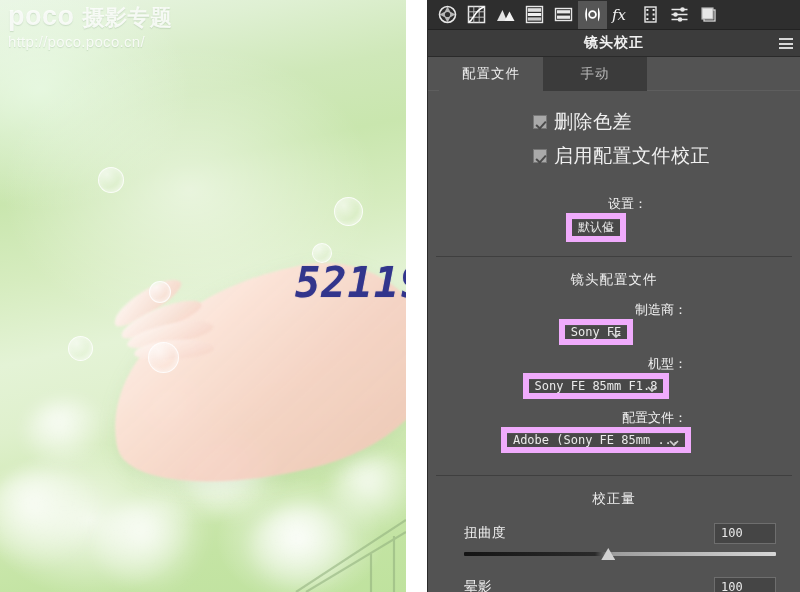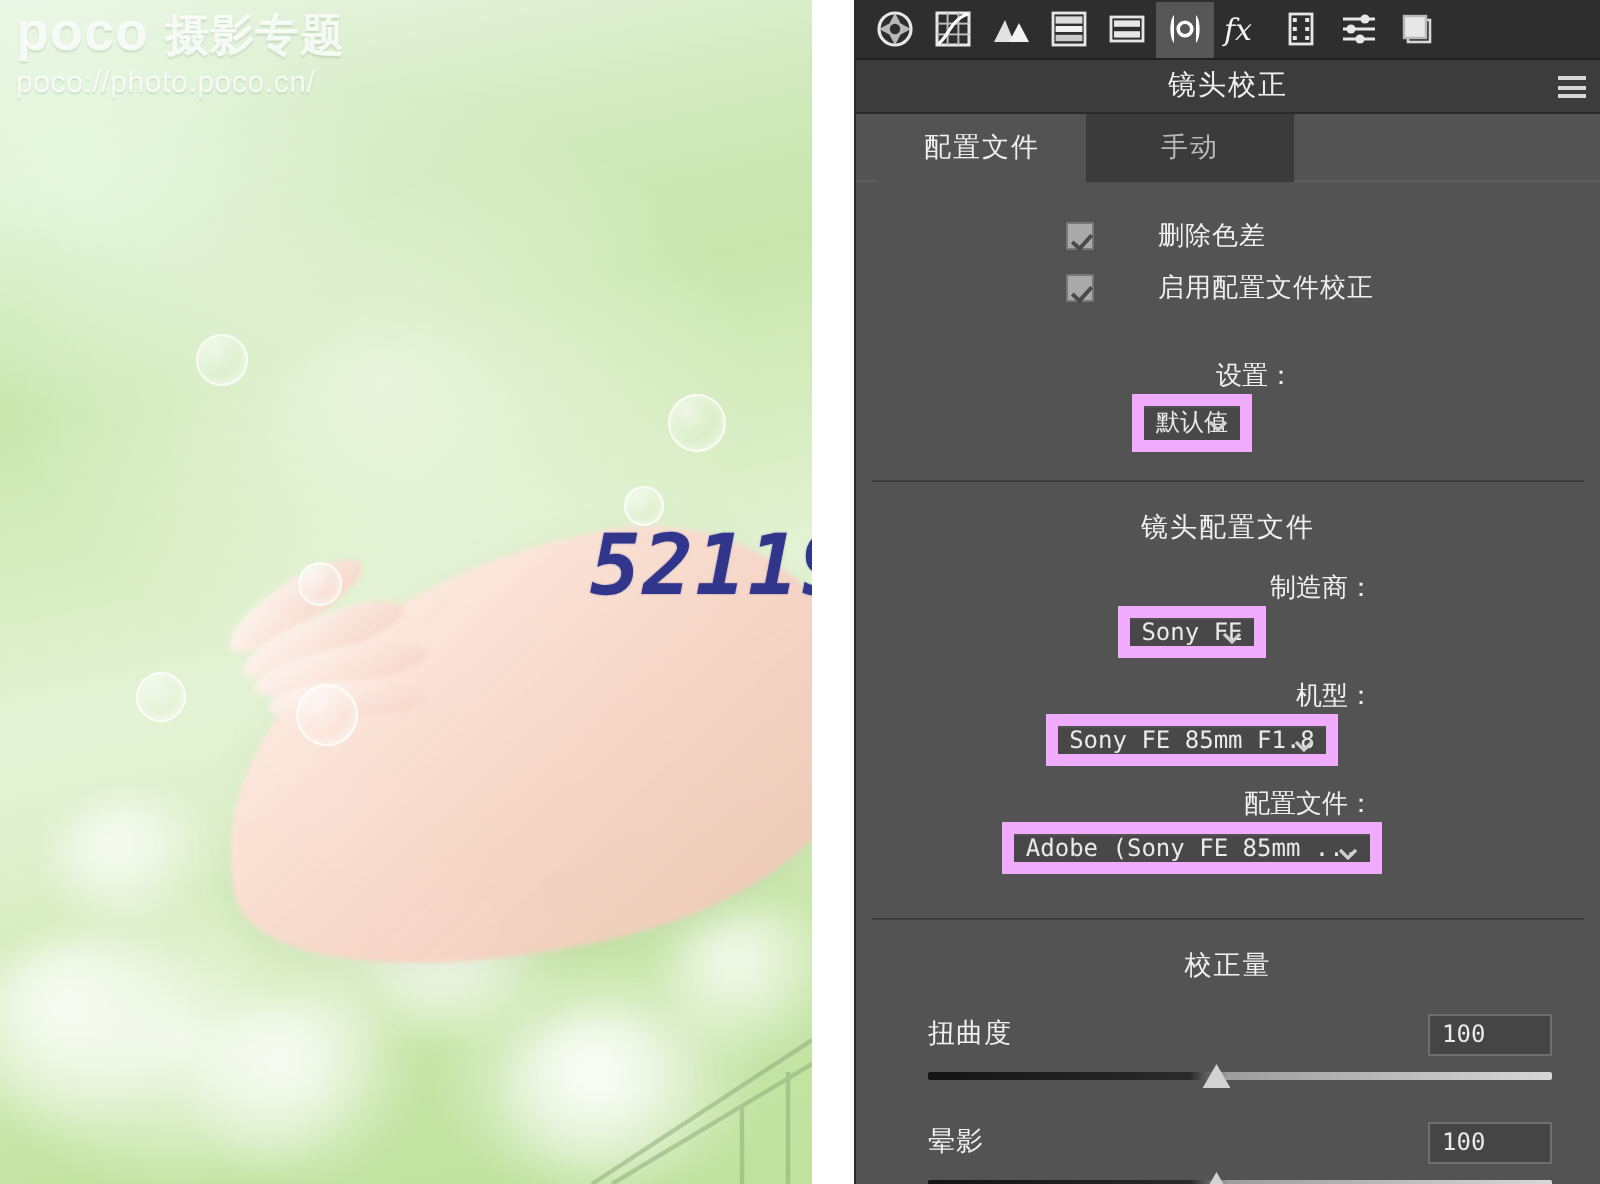--- a/index.html
+++ b/index.html
@@ -133,20 +133,21 @@
     color: #e7e7e7;
   }
   .tool-ico.active { background: #565656; }
   .tool-ico svg { display: block; }
 
   #panel-title-bar {
     position: relative; height: 27px;
     background: #3c3c3c;
     display: flex; align-items: center; justify-content: center;
     border-bottom: 1px solid #2a2a2a;
+    font-weight: bold;
   }
   #panel-title { font-size: 14px; color: #f0f0f0; letter-spacing: 1px; }
   #panel-menu-icon {
     position: absolute; right: 7px; top: 8px;
     width: 14px; height: 11px;
     display: flex; flex-direction: column; justify-content: space-between;
   }
   #panel-menu-icon i { display: block; height: 2px; background: #d8d8d8; }
 
   #tabs { display: flex; height: 34px; background: #535353; padding-left: 11px;
@@ -165,21 +166,21 @@
     width: 14px; height: 14px; margin-right: 7px;
     background: #a9a9a9; border: 1px solid #777;
     position: relative; flex: none;
   }
   .chk::after {
     content: ""; position: absolute;
     left: 2px; top: 5px; width: 8px; height: 4px;
     border-left: 2px solid #4a4a4a; border-bottom: 2px solid #4a4a4a;
     transform: rotate(-48deg);
   }
-  .chk-label { font-size: 13px; color: #f0f0f0; letter-spacing: .5px; margin-left: 25px; }
+  .chk-label { font-size: 19px; color: #f0f0f0; letter-spacing: .5px; }
 
   .divider { height: 1px; background: #6a6a6a; border-bottom: 1px solid #3f3f3f; margin: 14px 8px 0 8px; }
   .section-title { text-align: center; font-size: 13.5px; color: #f0f0f0; padding: 14px 0 12px 0; letter-spacing: 1px; }
 
   .field-row { display: flex; align-items: center; padding: 0 36px 0 0; margin-bottom: 10px; flex-direction: column; }
   .field-label { width: 200px; text-align: right; padding-right: 9px; font-size: 13px; color: #f0f0f0; }
   .dropdown {
     flex: 1; height: 22px; background: #484848;
     border: 6px solid #f0abfc;
     box-shadow: inset 0 1px 0 rgba(255,255,255,.05);
@@ -254,21 +255,21 @@
         <line x1="95" y1="90" x2="95" y2="52"></line>
         <line x1="118" y1="90" x2="118" y2="34"></line>
       </g>
     </svg>
 
     <div id="watermark">
       <div id="wm-line1">
         <span>poco</span>
         <span class="cn">摄影专题</span>
       </div>
-      <div id="wm-line2">poco://photo.poco.cn/</div>
+      <div id="wm-line2">http://poco.poco.cn/</div>
     </div>
 
     <div id="serial">521191</div>
   </div>
 
   <div id="panel">
 
     <div id="icon-bar">
 
       <div class="tool-ico">

